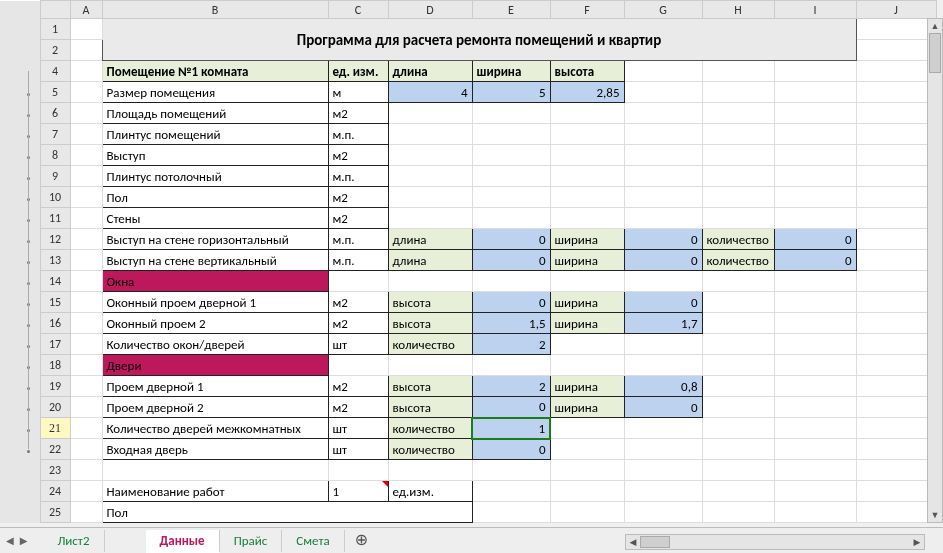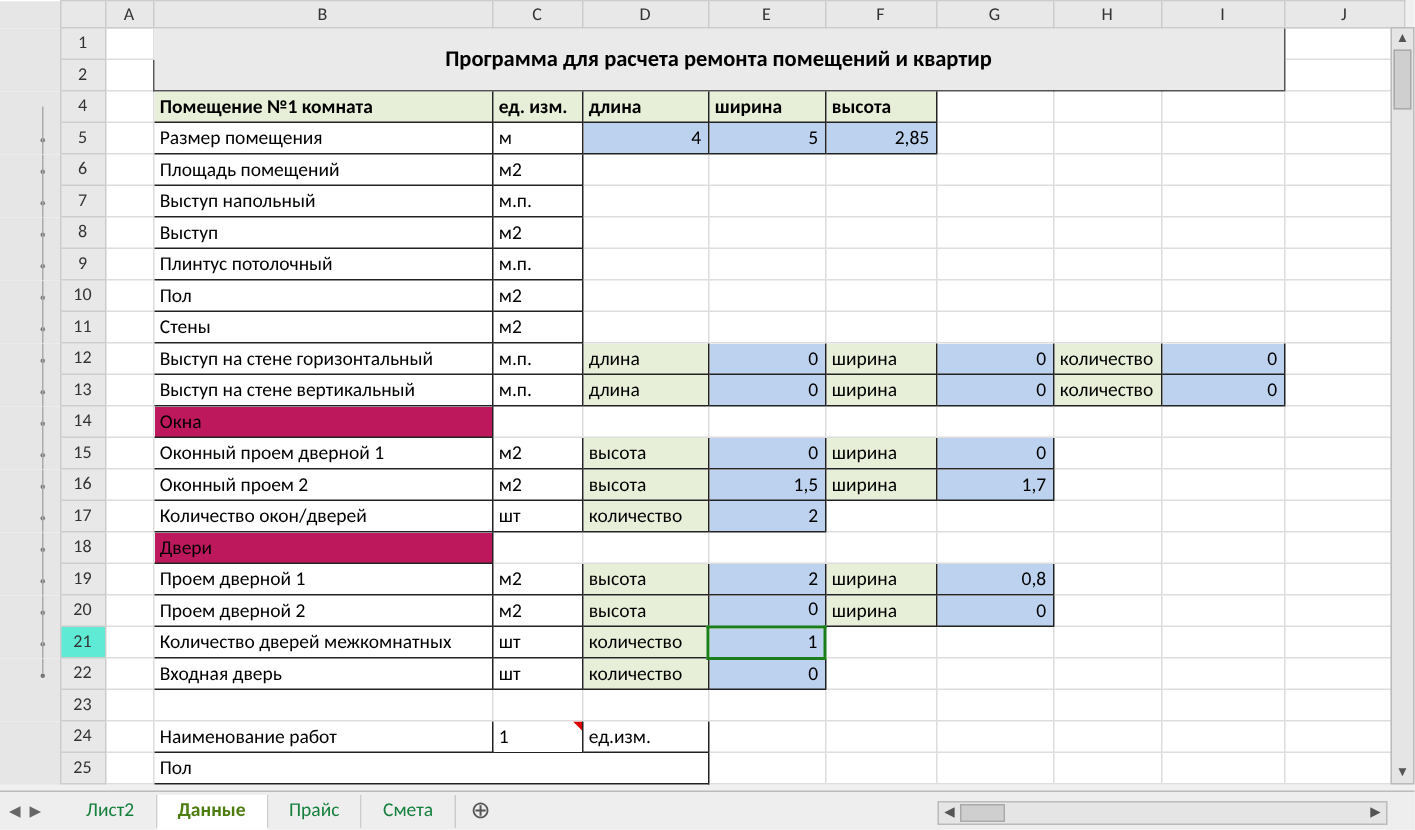--- a/index.html
+++ b/index.html
@@ -65,21 +65,21 @@
     }
     th.rowhead {
       background: #e8e8e8;
       border: 1px solid #ccc;
       font-weight: normal;
       width: 30px;
       font-size: 12px;
       color: #333;
       text-align: center;
     }
-    th.rowhead.active { background: #5eead4; }
+    th.rowhead.active { background: #fef9c3; font-family: Liberation Serif, serif; }
     td {
       border: 1px solid #ddd;
       height: 21px;
       padding: 0 4px;
       overflow: hidden;
       white-space: nowrap;
       vertical-align: middle;
       background: #fff;
     }
     td.empty { background: #fff; }
@@ -170,23 +170,24 @@
       padding: 3px 14px;
       font-size: 13px;
       color: #15803d;
       cursor: pointer;
       border-right: 1px solid #ccc;
       background: #eeeeee;
     }
     .tab.active {
       background: #fff;
       font-weight: bold;
-      color: #4d7c0f;
+      color: #be185d;
       border-bottom: 2px solid #fff;
       margin-bottom: -1px;
+      margin-left: 41px;
     }
     .tab-add {
       font-size: 16px;
       padding: 0 10px;
       color: #555;
       cursor: pointer;
     }
     .scroll-h {
       position: absolute;
       right: 18px; bottom: 3px;
@@ -334,21 +335,21 @@
           <td class="empty"></td>
           <td class="empty"></td>
           <td class="empty"></td>
           <td class="empty"></td>
         </tr>
 
   <tr>
           <td class="outline-cell"><div class="outline-line"></div><span class="outline-dot"></span></td>
           <th class="rowhead">7</th>
           <td class="empty"></td>
-    <td class="data-cell">Выступ напольный</td>
+    <td class="data-cell">Плинтус помещений</td>
     <td class="data-cell">м.п.</td>
     <td class="empty"></td>
           <td class="empty"></td>
           <td class="empty"></td>
           <td class="empty"></td>
           <td class="empty"></td>
           <td class="empty"></td>
           <td class="empty"></td>
         </tr>
 

